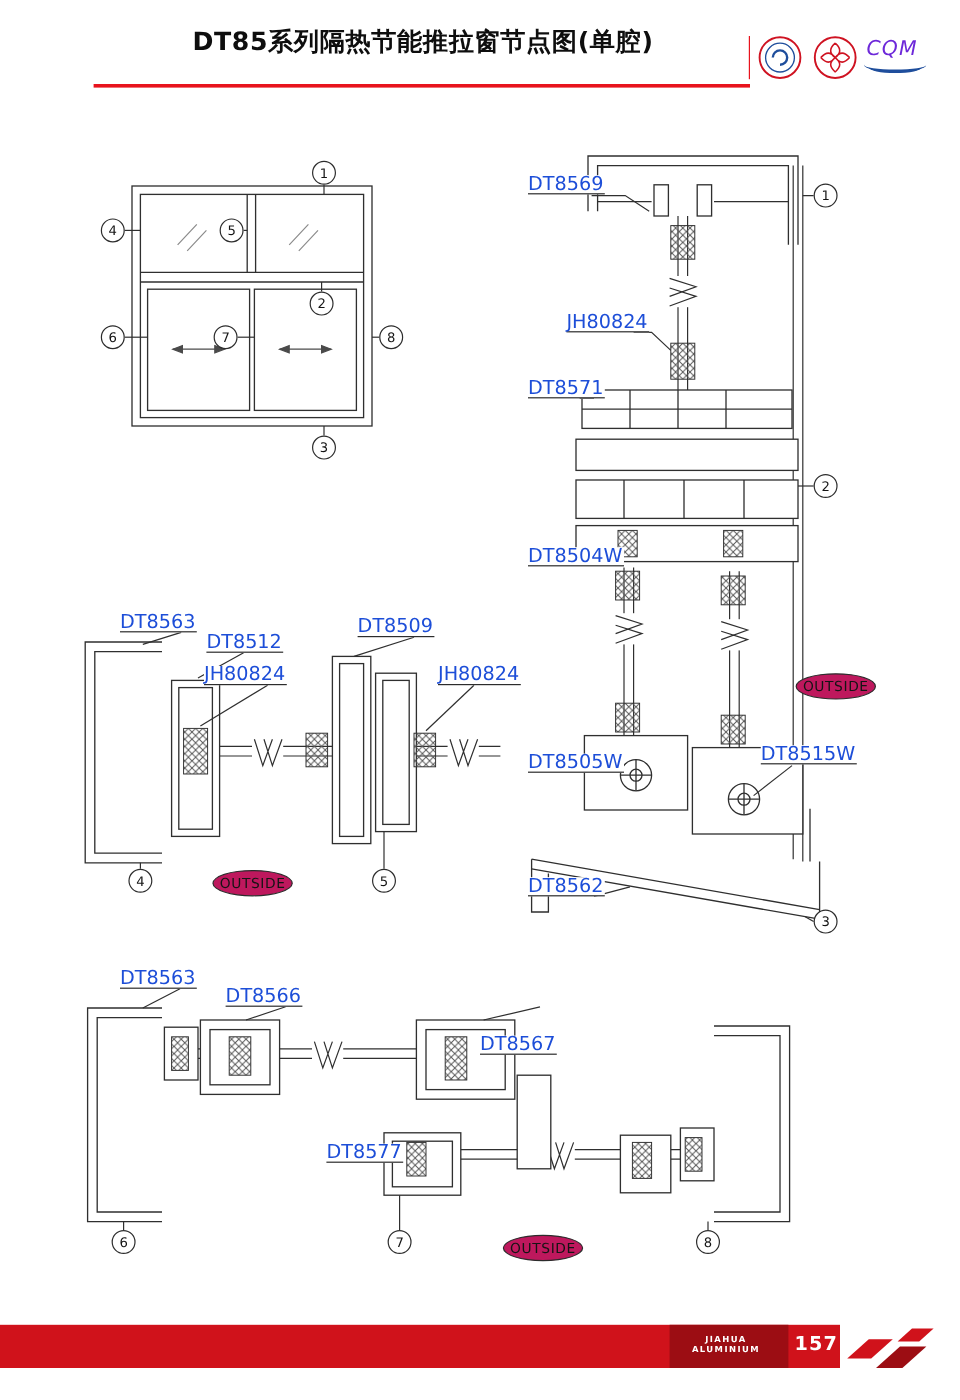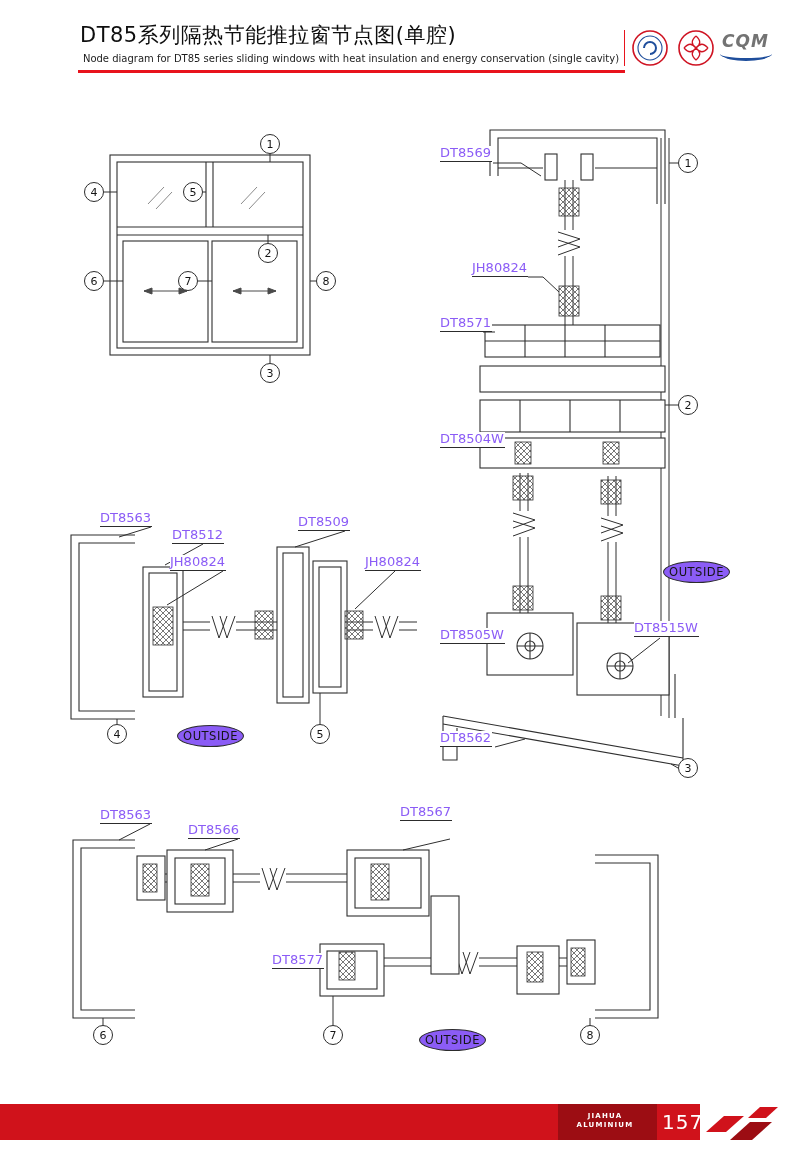--- a/index.html
+++ b/index.html
@@ -1,60 +1,59 @@
 <!DOCTYPE html>
 <html><head>
 <meta charset="utf-8">
 <style>
   *{margin:0;padding:0;box-sizing:border-box}
   html,body{background:#fff}
   .page{position:relative;width:800px;height:1167px;background:#fff;
         font-family:"DejaVu Sans","Liberation Sans",sans-serif;overflow:hidden;color:#141414}
-  .title-cn{position:absolute;left:80px;top:21px;width:545px;text-align:left;
-            font-size:21px;font-weight:normal;color:#0e0e0e;letter-spacing:.5px;white-space:nowrap}
+  .title-cn{position:absolute;left:80px;top:21px;width:545px;text-align:center;
+            font-size:21px;font-weight:bold;color:#0e0e0e;letter-spacing:.5px;white-space:nowrap}
   .title-en{position:absolute;left:70px;top:53px;width:562px;text-align:center;
             font-size:10px;color:#1c1c1c;white-space:nowrap}
   .red-rule{position:absolute;left:78px;top:70px;width:547px;height:3px;background:#e8131d}
   .logo-sep{position:absolute;left:624px;top:30px;width:1px;height:36px;background:#e8131d}
   .logos-svg{position:absolute;left:630px;top:28px}
-  .cqm{position:absolute;left:722px;top:31px;color:#737373;font-weight:bold;font-style:italic;
+  .cqm{position:absolute;left:722px;top:31px;color:#6d28d9;font-weight:normal;font-style:italic;
        font-size:17px;letter-spacing:1px}
   .cqm-arc{position:absolute;left:720px;top:48px;width:52px;height:12px;
            border-bottom:2px solid #1f4e9c;border-radius:50%}
   .cqm-arc2{position:absolute;left:724px;top:51px;width:44px;height:10px;
             border-bottom:2px solid #1f4e9c;border-radius:50%}
   .drawing{position:absolute}
-  .plabel{position:absolute;font-size:13px;color:#8b5cf6;border-bottom:1.1px solid #2c2c2c;
+  .plabel{position:absolute;font-size:16px;color:#1d4ed8;border-bottom:1.1px solid #2c2c2c;
           padding:0 1px 1px 0;white-space:nowrap;background:#fff;line-height:14px}
   .callout{position:absolute;width:20px;height:20px;border:1.2px solid #2c2c2c;border-radius:50%;
            font-size:11px;display:flex;align-items:center;justify-content:center;background:#fff}
   .outside{position:absolute;width:67px;height:22px;border:1.1px solid #2c2c2c;border-radius:50%;
-           font-size:11.5px;letter-spacing:.5px;display:flex;align-items:center;justify-content:center;background:#8b5cf6}
+           font-size:11.5px;letter-spacing:.5px;display:flex;align-items:center;justify-content:center;background:#be185d}
   .footer-bar{position:absolute;left:0;top:1104px;width:700px;height:36px;background:#d0121b}
   .footer-bar-dark{position:absolute;left:558px;top:1104px;width:99px;height:36px;background:#9c0d13}
   .footer-brand{position:absolute;left:560px;top:1112px;width:90px;text-align:center;color:#fff;
                 font-size:7px;letter-spacing:1.2px;line-height:9px;font-weight:bold}
-  .footer-page{position:absolute;left:662px;top:1110px;color:#fff;font-size:20px;font-weight:normal;letter-spacing:1px}
+  .footer-page{position:absolute;left:662px;top:1110px;color:#fff;font-size:16px;font-weight:bold;letter-spacing:1px}
   .deco-svg{position:absolute;left:700px;top:1096px}
 </style>
 </head>
 <body>
 
 <div class="page">
 
   <svg width="0" height="0" style="position:absolute">
     <defs>
       <pattern id="xh" width="6" height="6" patternUnits="userSpaceOnUse">
         <path d="M0,6 L6,0 M0,0 L6,6" stroke="#555" stroke-width="0.8" fill="none"></path>
       </pattern>
     </defs>
   </svg>
 
   <div class="title-cn">DT85系列隔热节能推拉窗节点图(单腔)</div>
-  <div class="title-en">Node diagram for DT85 series sliding windows with heat insulation and energy conservation (single cavity)</div>
   <div class="red-rule"></div>
   <div class="logo-sep"></div>
 
   <svg class="logos-svg" width="92" height="40" viewBox="0 0 92 40">
     <g>
       <circle cx="20" cy="20" r="17" fill="none" stroke="#cf1322" stroke-width="1.6"></circle>
       <circle cx="20" cy="20" r="12" fill="none" stroke="#1f4e9c" stroke-width="1.1"></circle>
       <path d="M14,20 a6,6 0 1 1 6,6" fill="none" stroke="#1f4e9c" stroke-width="2"></path>
     </g>
     <g>
@@ -291,41 +290,41 @@
   <div class="callout" style="left:260px;top:363px">3</div>
   <div class="callout" style="left:84px;top:182px">4</div>
   <div class="callout" style="left:183px;top:182px">5</div>
   <div class="callout" style="left:84px;top:271px">6</div>
   <div class="callout" style="left:178px;top:271px">7</div>
   <div class="callout" style="left:316px;top:271px">8</div>
 
   <div class="plabel" style="left:440px;top:146px">DT8569</div>
   <div class="plabel" style="left:472px;top:261px">JH80824</div>
   <div class="plabel" style="left:440px;top:316px">DT8571</div>
-  <div class="plabel" style="left:440px;top:432px">DT8504W</div>
+  <div class="plabel" style="left:440px;top:456px">DT8504W</div>
   <div class="plabel" style="left:440px;top:628px">DT8505W</div>
   <div class="plabel" style="left:634px;top:621px">DT8515W</div>
   <div class="plabel" style="left:440px;top:731px">DT8562</div>
   <div class="outside" style="left:663px;top:561px">OUTSIDE</div>
   <div class="callout" style="left:678px;top:153px">1</div>
   <div class="callout" style="left:678px;top:395px">2</div>
   <div class="callout" style="left:678px;top:758px">3</div>
 
   <div class="plabel" style="left:100px;top:511px">DT8563</div>
   <div class="plabel" style="left:172px;top:528px">DT8512</div>
   <div class="plabel" style="left:170px;top:555px">JH80824</div>
   <div class="plabel" style="left:298px;top:515px">DT8509</div>
   <div class="plabel" style="left:365px;top:555px">JH80824</div>
   <div class="callout" style="left:107px;top:724px">4</div>
   <div class="outside" style="left:177px;top:725px">OUTSIDE</div>
   <div class="callout" style="left:310px;top:724px">5</div>
 
   <div class="plabel" style="left:100px;top:808px">DT8563</div>
   <div class="plabel" style="left:188px;top:823px">DT8566</div>
-  <div class="plabel" style="left:400px;top:805px">DT8567</div>
+  <div class="plabel" style="left:400px;top:863px">DT8567</div>
   <div class="plabel" style="left:272px;top:953px">DT8577</div>
   <div class="callout" style="left:93px;top:1025px">6</div>
   <div class="callout" style="left:323px;top:1025px">7</div>
   <div class="outside" style="left:419px;top:1029px">OUTSIDE</div>
   <div class="callout" style="left:580px;top:1025px">8</div>
 
   <div class="footer-bar"></div>
   <div class="footer-bar-dark"></div>
   <div class="footer-brand">
     <div>JIAHUA</div>

